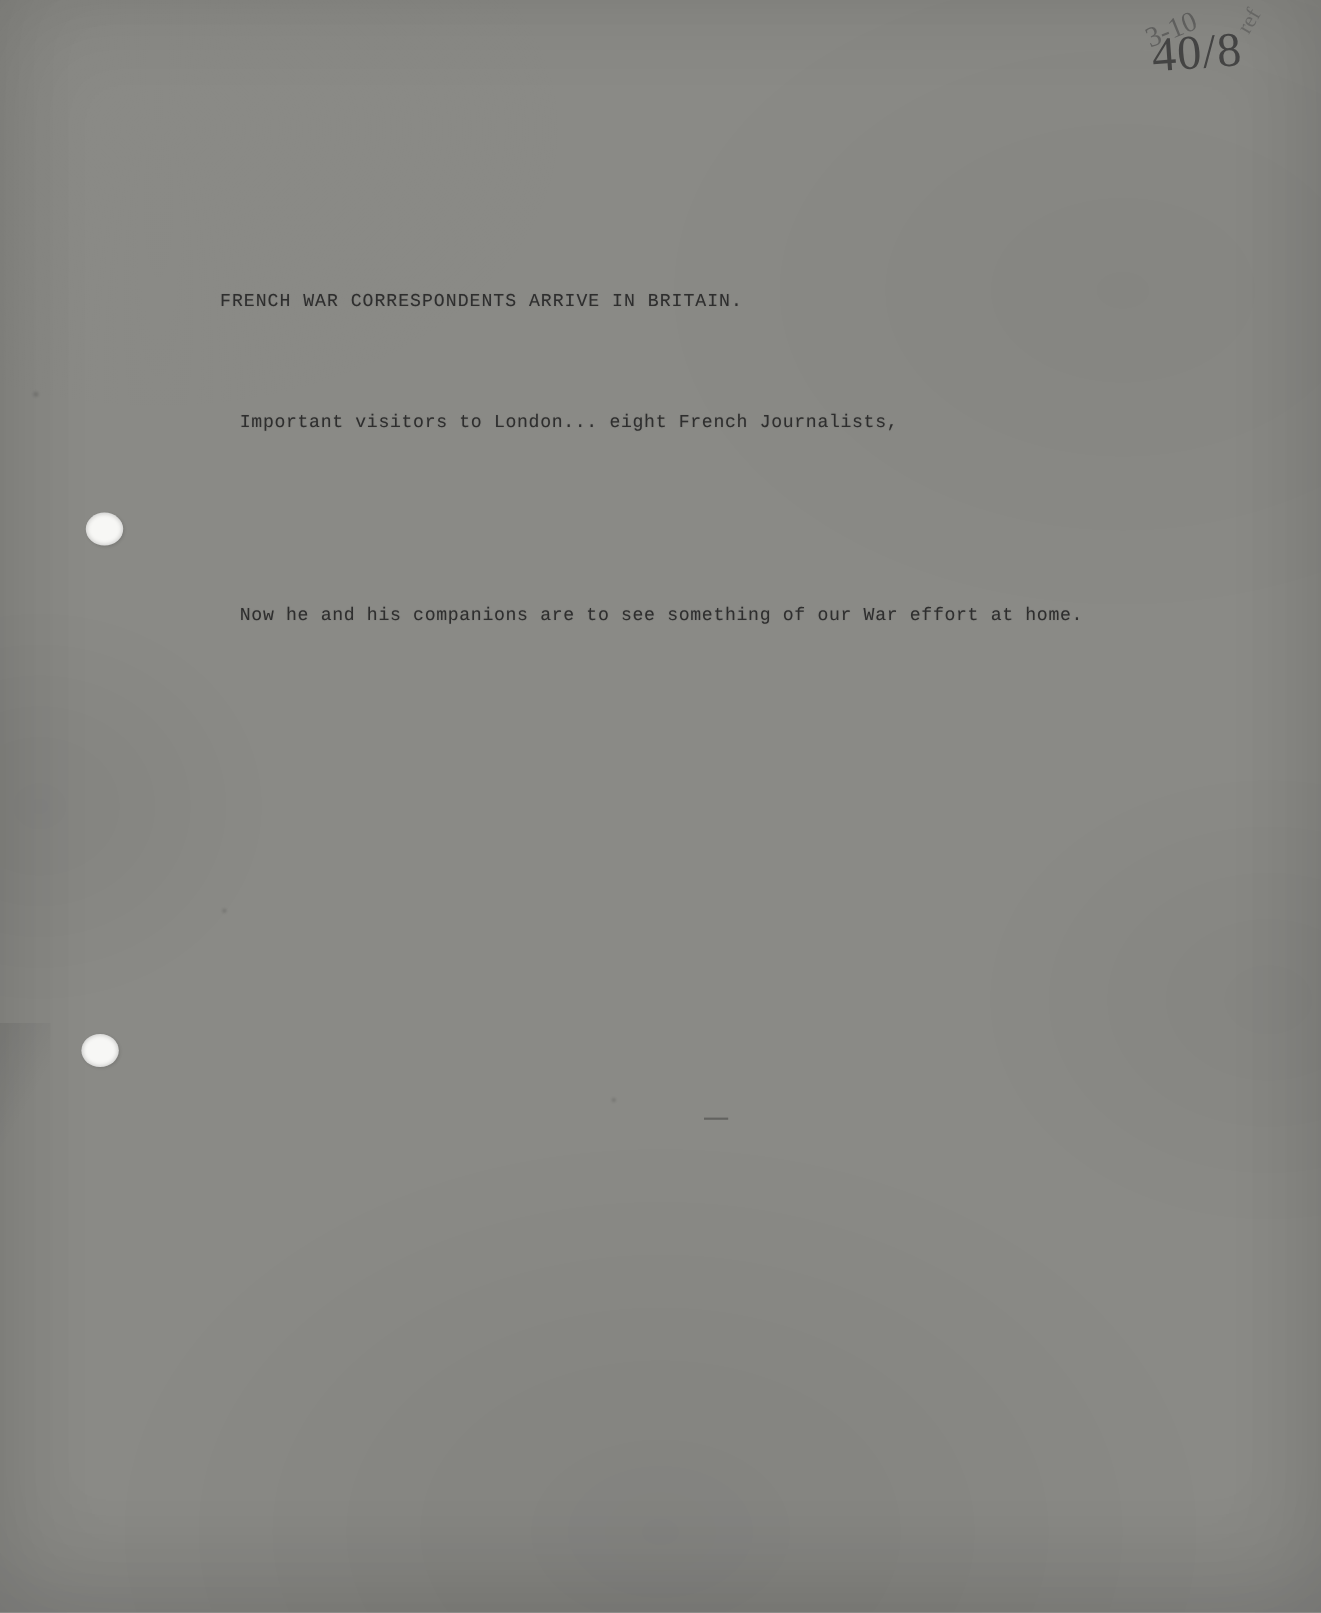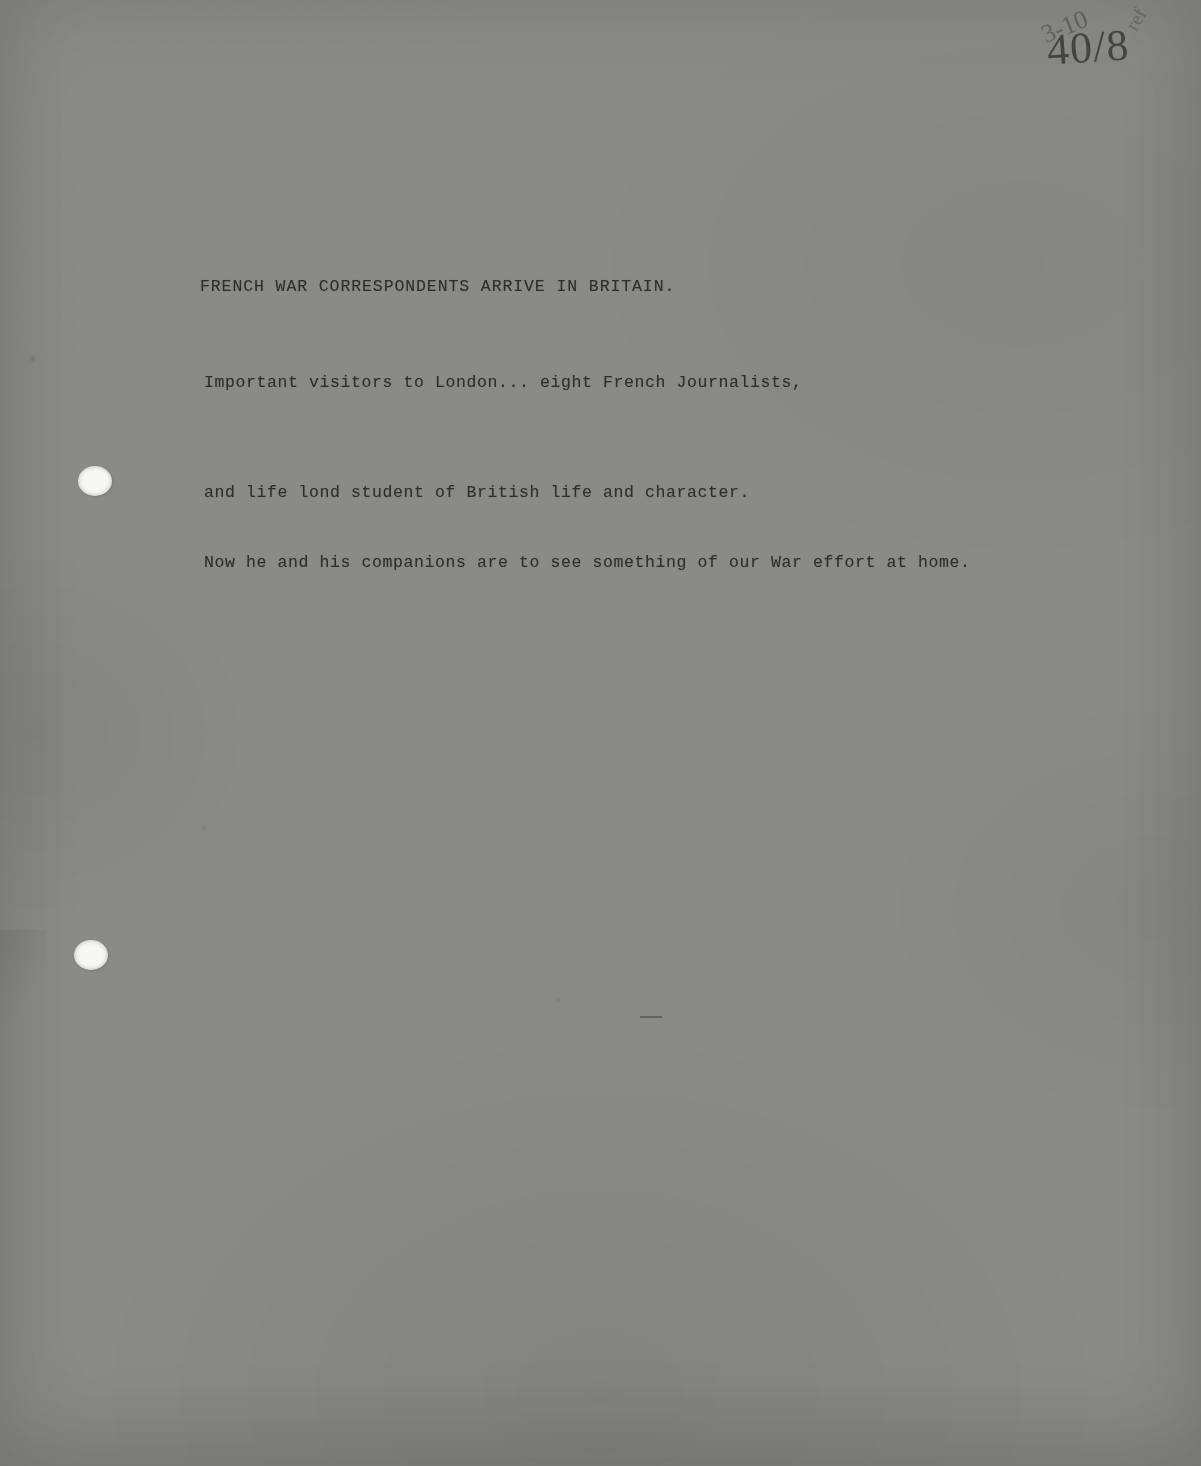--- a/index.html
+++ b/index.html
@@ -114,25 +114,25 @@
     left: 200px;
     top: 262px;
     width: 940px;
     color: #2e2e2e;
     font-size: 16.5px;
     letter-spacing: 0.6px;
     line-height: 24px;
     text-shadow: 0 0 1px rgba(60,60,60,0.35);
   }
   .line-title {
-    margin: 13px 0 0 0;
+    margin: 0 0 0 0;
     letter-spacing: 0.9px;
   }
   .para {
-    margin: 4px;
+    margin: 18px;
   }
   .gap-lg { height: 68px; }
   .gap-md { height: 40px; }
   .gap-sm { height: 38px; }
   .smudge {
     position: absolute;
     border-radius: 50%;
     background: rgba(0,0,0,0.12);
     filter: blur(1px);
   }
@@ -179,21 +179,20 @@
 
     <div class="gap-lg"></div>
 
     <p class="para">Important visitors to London... eight French Journalists,</p>
 
     <div class="gap-md"></div>
 
 
     <div class="gap-sm"></div>
 
-    <p class="para">and life lond student of British life and character.</p>
 
     <div class="gap-sm"></div>
 
     <p class="para">Now he and his companions are to see something of our War effort at home.</p>
   </div>
 
   <div class="smudge sm-1"></div>
   <div class="smudge sm-2"></div>
   <div class="smudge sm-3"></div>
   <div class="dash"></div>

